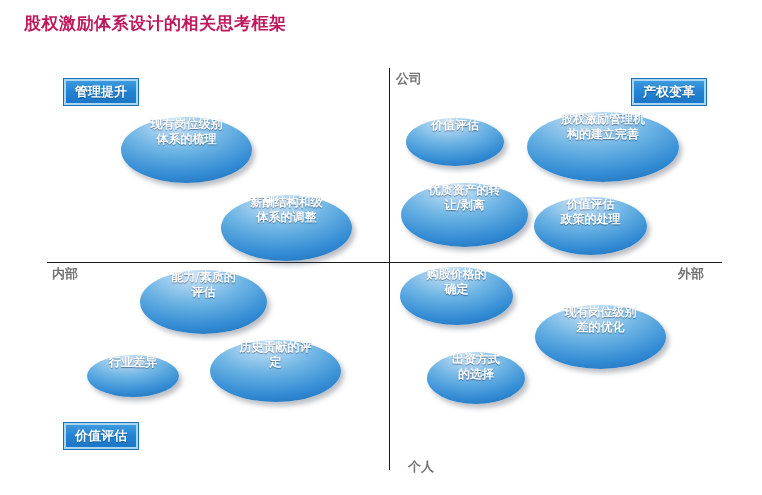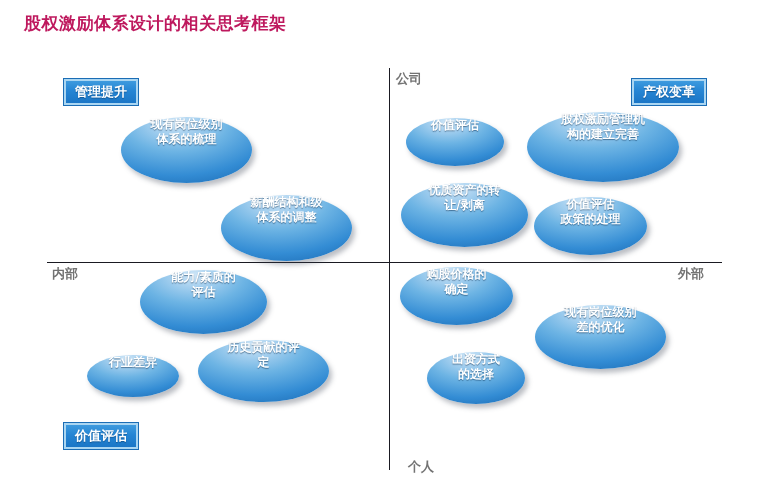--- a/index.html
+++ b/index.html
@@ -171,21 +171,21 @@
         <div>
           <span>能力/素质的</span>
           <span>评估</span>
         </div>
       </div>
       <div class="node" style="left: 87px; top: 355px; width: 92px; height: 42px;">
         <div>
           <span>行业差异</span>
         </div>
       </div>
-      <div class="node" style="left: 198px; top: 340px; width: 131px; height: 62px;">
+      <div class="node" style="left: 210px; top: 340px; width: 131px; height: 62px;">
         <div>
           <span>历史贡献的评</span>
           <span>定</span>
         </div>
       </div>
       <div class="node" style="left: 400px; top: 267px; width: 113px; height: 58px;">
         <div>
           <span>购股价格的</span>
           <span>确定</span>
         </div>

